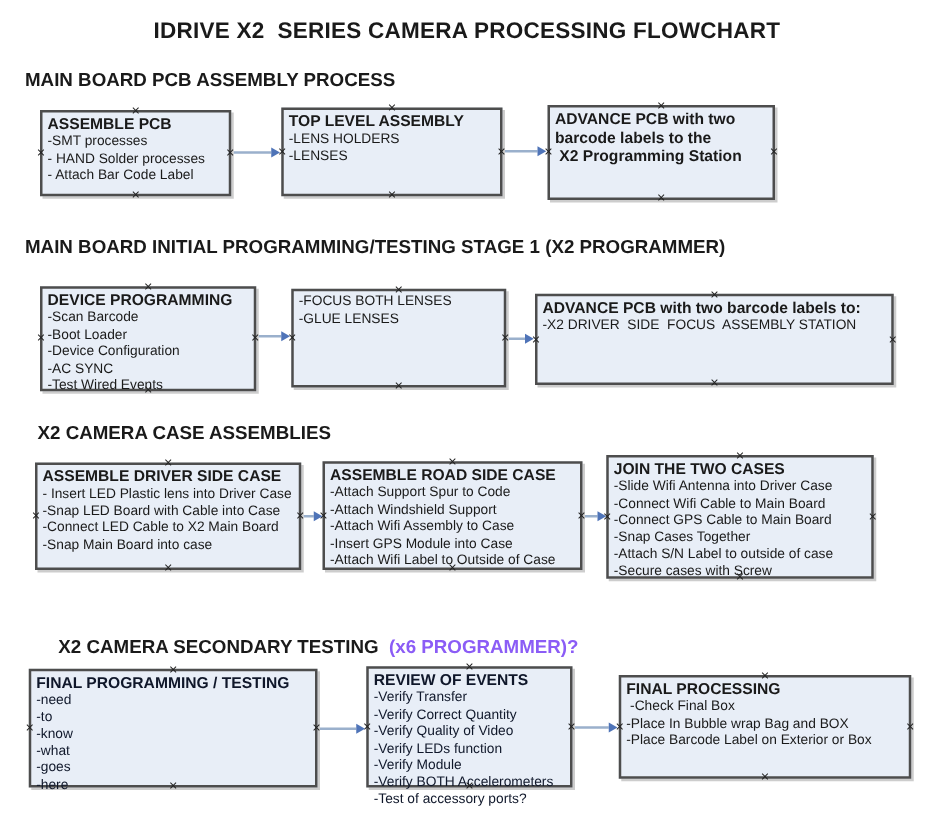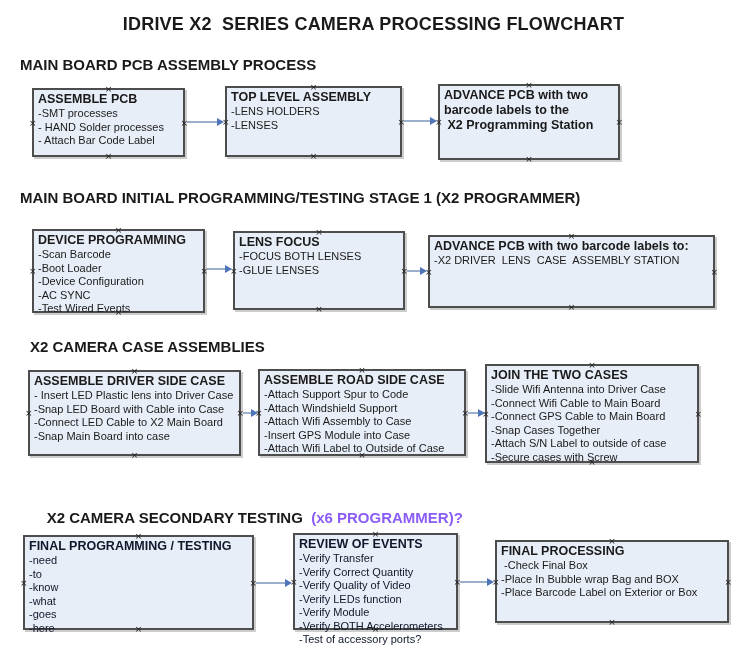--- a/index.html
+++ b/index.html
@@ -103,35 +103,34 @@
         <div class="box-line">-AC SYNC</div>
         <div class="box-line">-Test Wired Events</div>
       </div>
   <span class="anchor top">×</span>
       <span class="anchor bottom">×</span>
       <span class="anchor left">×</span>
       <span class="anchor right">×</span>
     </div>
 
   <div class="box" style="left:233px;top:231px;width:172px;height:79px">
-    <div class="box-title">LENS FOCUS</div>
     <div class="box-items">
         <div class="box-line">-FOCUS BOTH LENSES</div>
         <div class="box-line">-GLUE LENSES</div>
       </div>
   <span class="anchor top">×</span>
       <span class="anchor bottom">×</span>
       <span class="anchor left">×</span>
       <span class="anchor right">×</span>
     </div>
 
   <div class="box" style="left:428px;top:235px;width:287px;height:73px">
     <div class="box-title">ADVANCE PCB with two barcode labels to:</div>
     <div class="box-items">
-        <div class="box-line">-X2 DRIVER  LENS  CASE  ASSEMBLY STATION</div>
+        <div class="box-line">-X2 DRIVER  SIDE  FOCUS  ASSEMBLY STATION</div>
       </div>
   <span class="anchor top">×</span>
       <span class="anchor bottom">×</span>
       <span class="anchor left">×</span>
       <span class="anchor right">×</span>
     </div>
 
   <div class="arrow" style="left:207px;top:268px;width:18px"></div>
   <div class="arrow" style="left:407px;top:270px;width:13px"></div>
 

